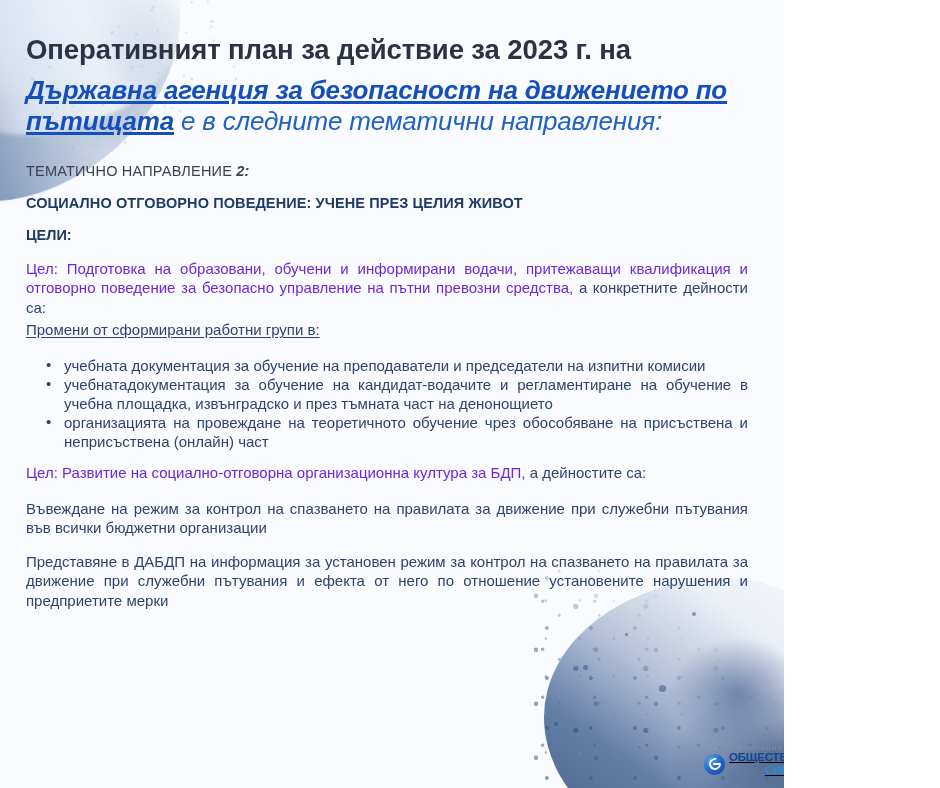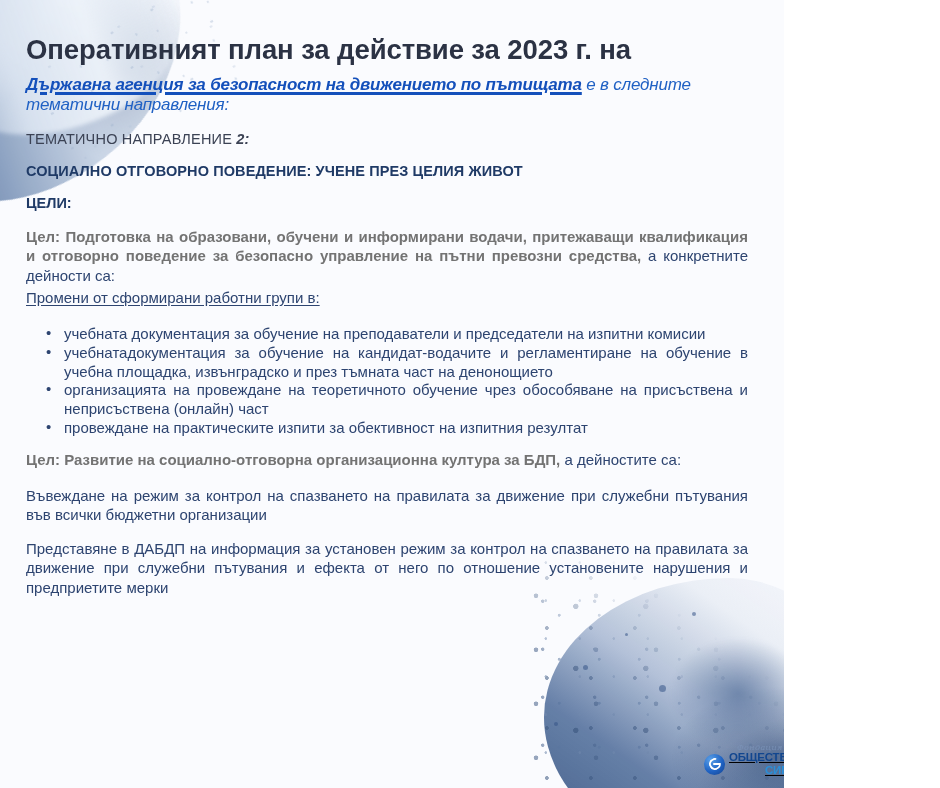--- a/index.html
+++ b/index.html
@@ -122,25 +122,25 @@
   .slide-title {
     font-size: 27.5px;
     font-weight: bold;
     color: #2b3244;
     letter-spacing: -0.1px;
     margin: 0 0 9px 0;
     line-height: 1.18;
   }
 
   .subtitle {
-    font-size: 17px;
+    font-size: 26px;
     font-style: italic;
     color: #2061c4;
     line-height: 1.18;
-    margin: 0 0 15px 0;
+    margin: 0 0 26px 0;
     letter-spacing: -0.2px;
   }
   .subtitle .agency {
     font-weight: bold;
     color: #1450bb;
     text-decoration: underline;
     text-underline-offset: 2px;
     text-decoration-thickness: 2.5px;
   }
 
@@ -170,21 +170,21 @@
     margin: 0 0 16px 0;
   }
 
   .para {
     font-size: 15px;
     color: #2d4470;
     line-height: 1.30;
     text-align: justify;
     margin: 0 0 12px 0;
   }
-  .para b { font-weight: bold; color: #737373; }
+  .para b { font-weight: normal; color: #6d28d9; }
 
   .underlined-lead {
     font-size: 15px;
     color: #2d4470;
     text-decoration: underline;
     text-underline-offset: 2px;
     margin: 0 0 1px 0;
     line-height: 1.25;
   }
 
@@ -311,21 +311,20 @@
     <p class="goals-label">ЦЕЛИ:</p>
 
     <p class="para para-tight"><b>Цел: Подготовка на образовани, обучени и информирани водачи, притежаващи квалификация и отговорно поведение за безопасно управление на пътни превозни средства,</b><span> а конкретните дейности са:</span></p>
 
     <p class="underlined-lead">Промени от сформирани работни групи в:</p>
 
     <ul class="bullets">
       <li>учебната документация за обучение на преподаватели и председатели на изпитни комисии</li>
       <li>учебнатадокументация за обучение на кандидат-водачите и регламентиране на обучение в учебна площадка, извънградско и през тъмната част на денонощието</li>
       <li>организацията на провеждане на теоретичното обучение чрез обособяване на присъствена и неприсъствена (онлайн) част</li>
-      <li>провеждане на практическите изпити за обективност на изпитния резултат</li>
     </ul>
 
     <p class="para para-tight"><b>Цел: Развитие на социално-отговорна организационна култура за БДП,</b><span> а дейностите са:</span></p>
 
     <p class="para" style="margin-top:16px;">Въвеждане на режим за  контрол на спазването на правилата за движение при служебни пътувания във всички бюджетни организации</p>
 
     <p class="para para-block" style="margin-top:14px;">Представяне в ДАБДП на информация за установен режим за контрол на спазването на правилата за движение при служебни пътувания и ефекта от него по отношение установените нарушения и предприетите мерки</p>
 
   </div>
 

